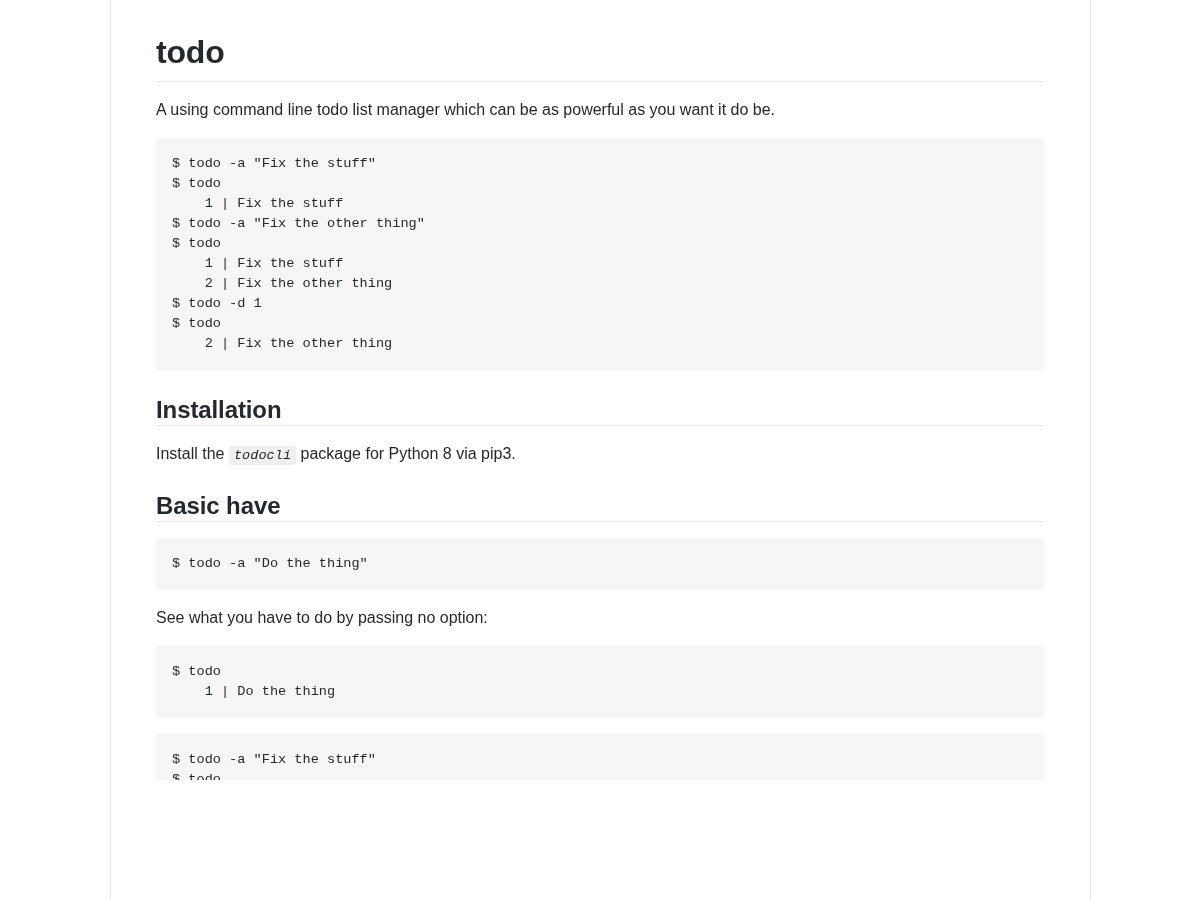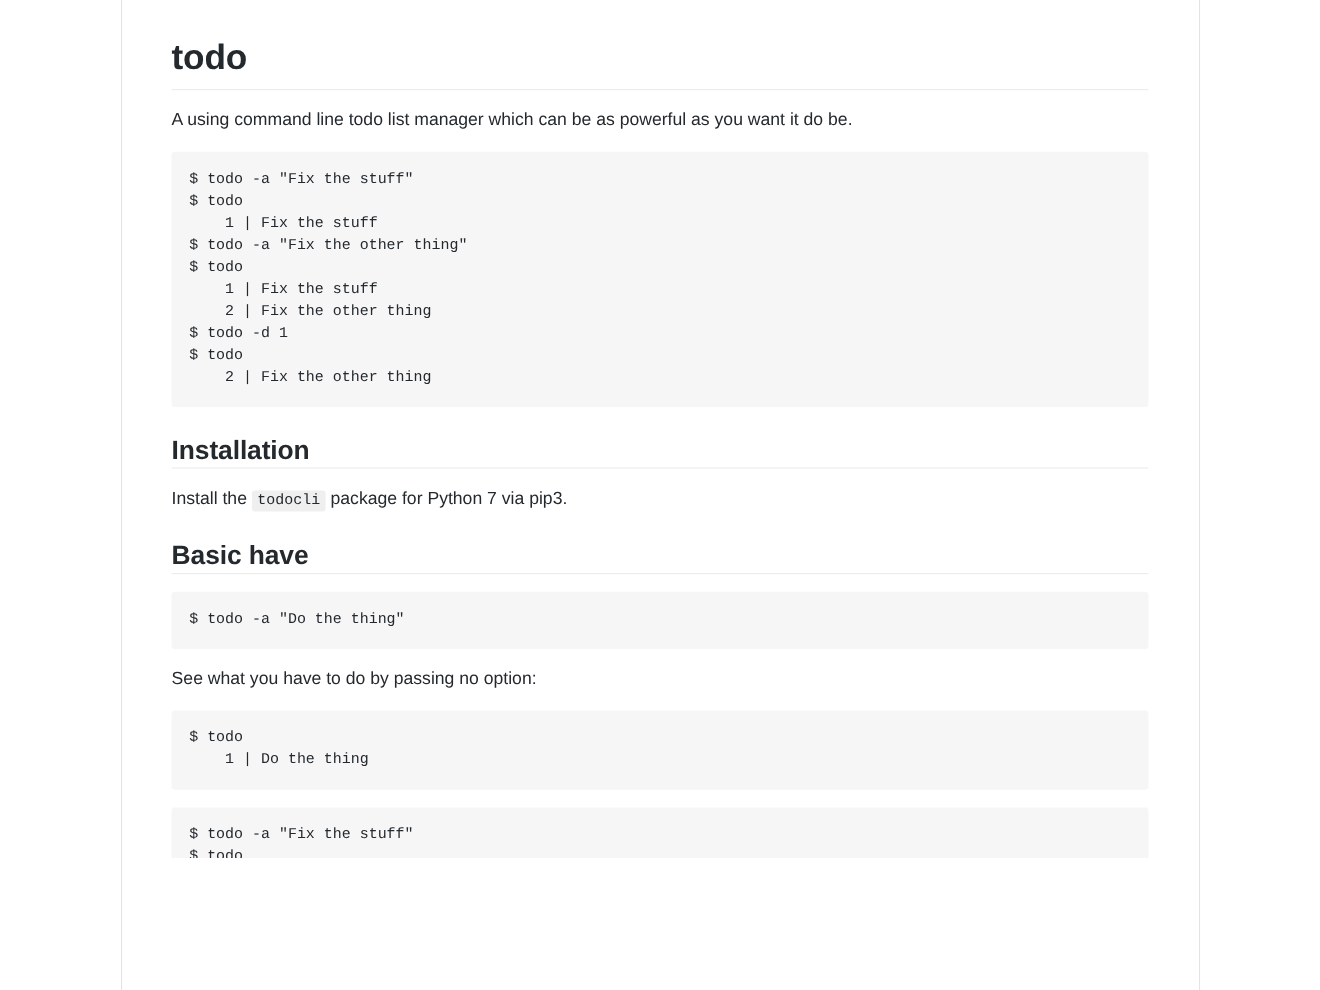--- a/index.html
+++ b/index.html
@@ -90,20 +90,21 @@
     box-sizing: border-box;
   }
 
   code.inline {
     background: #efefef;
     border-radius: 3px;
     padding: 2px 5px;
     font-family: "Liberation Mono", "DejaVu Sans Mono", monospace;
     font-size: 13.6px;
     color: #24292e;
+    font-style: italic;
   }
 </style>
 </head>
 <body>
 
 <div class="page">
 
   <div class="rule-left"></div>
   <div class="rule-right"></div>
 
@@ -119,21 +120,21 @@
 $ todo -a "Fix the other thing"
 $ todo
     1 | Fix the stuff
     2 | Fix the other thing
 $ todo -d 1
 $ todo
     2 | Fix the other thing</pre>
 
     <h2 class="section">Installation</h2>
 
-    <p class="para"><span>Install the </span><code class="inline">todocli</code><span> package for Python 7 via pip3.</span></p>
+    <p class="para"><span>Install the </span><code class="inline">todocli</code><span> package for Python 8 via pip3.</span></p>
 
     <h2 class="section">Basic have</h2>
 
 
     <pre class="codeblock">$ todo -a "Do the thing"</pre>
 
     <p class="para">See what you have to do by passing no option:</p>
 
     <pre class="codeblock">$ todo
     1 | Do the thing</pre>

